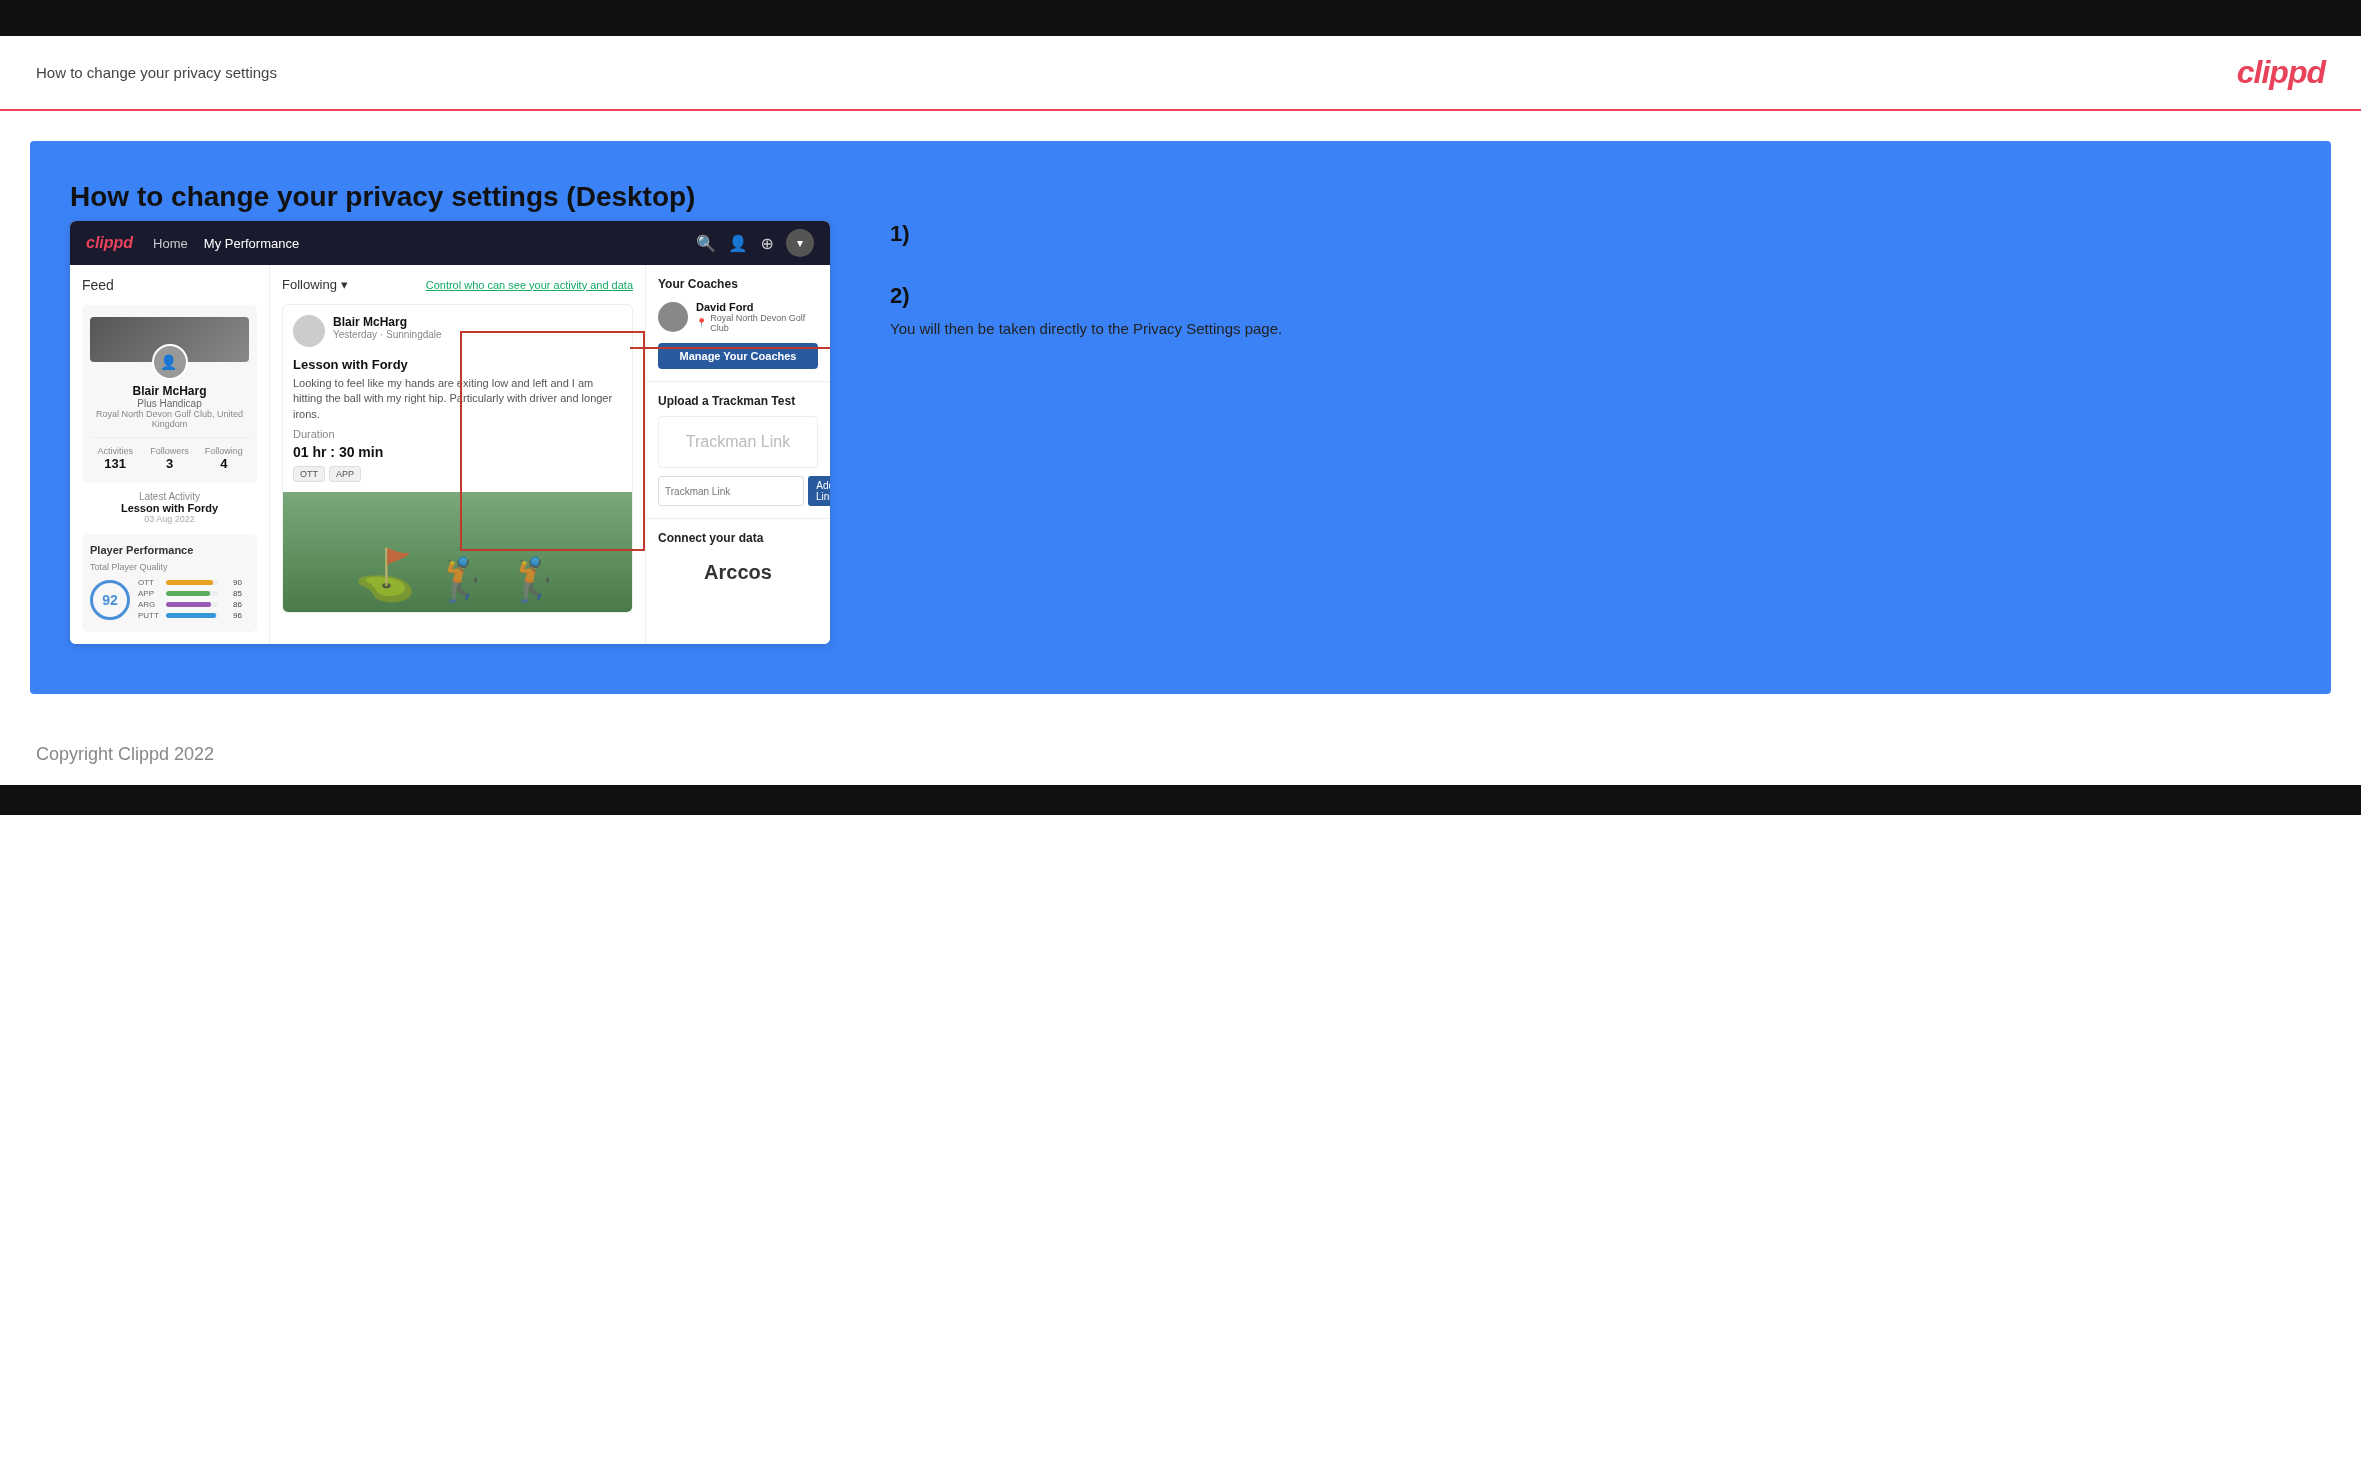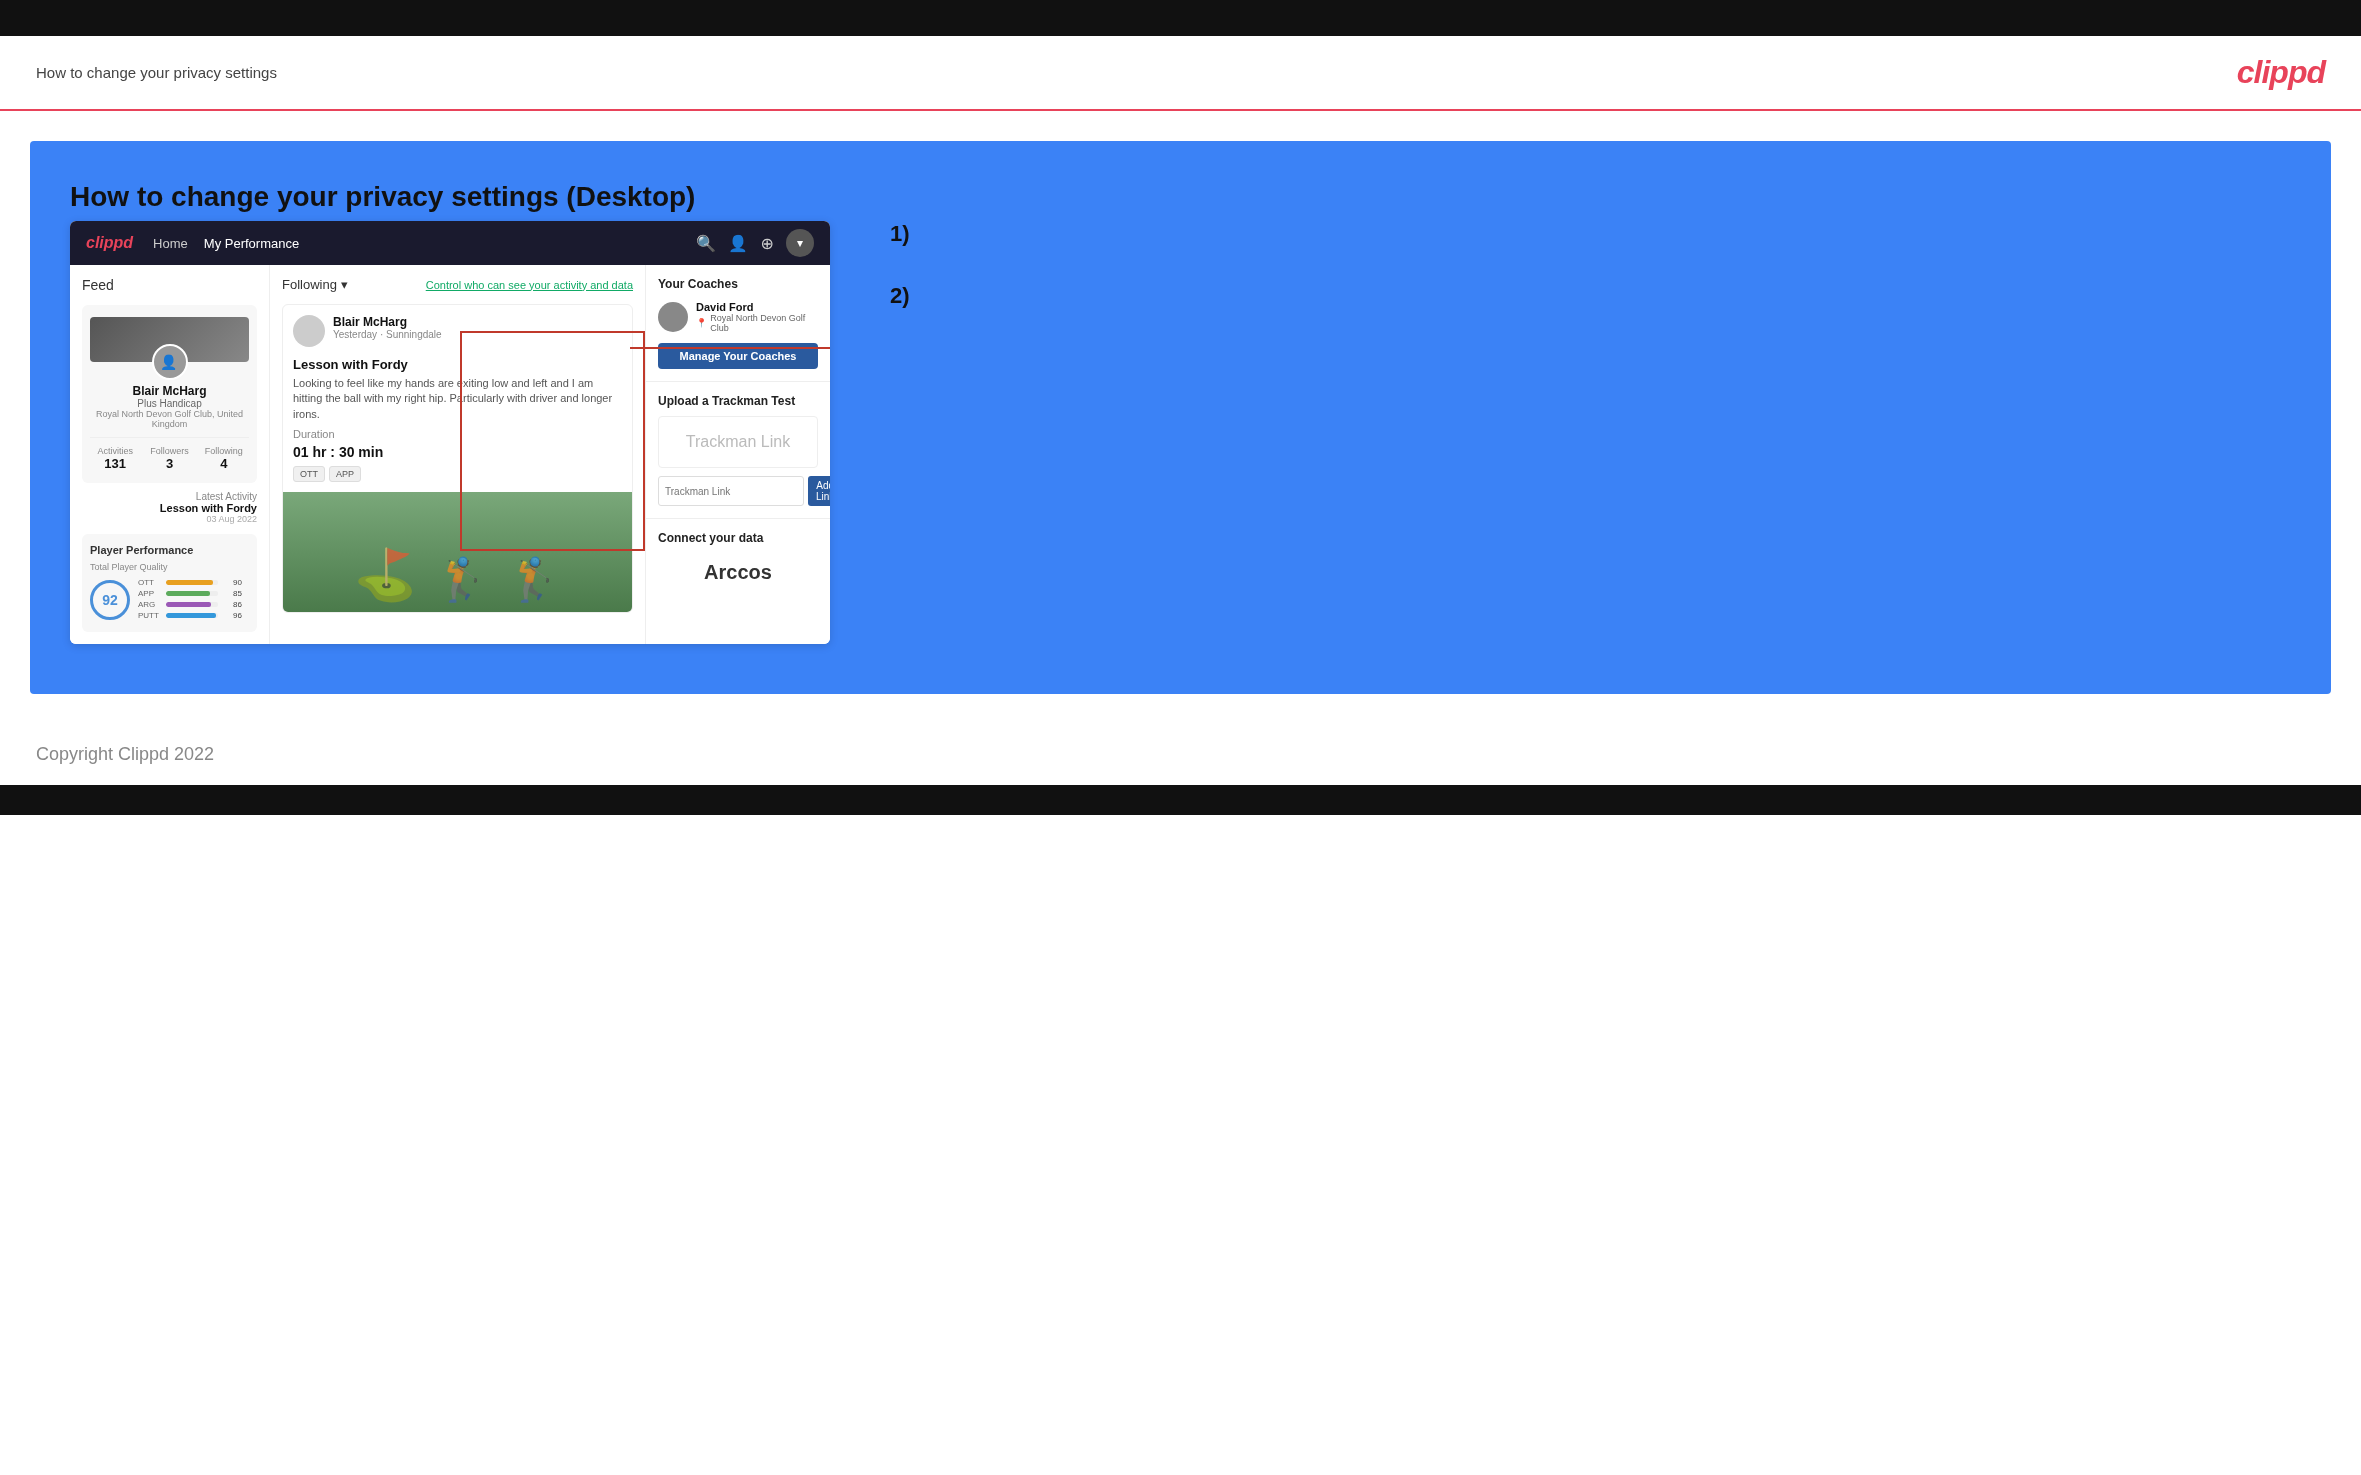--- a/index.html
+++ b/index.html
@@ -104,21 +104,21 @@
       display: flex; align-items: center; justify-content: center;
       font-size: 14px; color: #fff;
     }
     .profile-name { font-size: 12px; font-weight: 700; color: #111; }
     .profile-hcp { font-size: 10px; color: #666; }
     .profile-club { font-size: 9px; color: #888; margin-bottom: 8px; }
     .profile-stats { display: flex; gap: 4px; justify-content: center; border-top: 1px solid #eee; padding-top: 8px; }
     .profile-stat { text-align: center; flex: 1; }
     .profile-stat-label { font-size: 9px; color: #888; }
     .profile-stat-value { font-size: 13px; font-weight: 700; color: #111; }
-    .latest-activity { font-size: 10px; color: #888; margin-top: 8px; text-align: right; }
+    .latest-activity { font-size: 10px; color: #888; margin-top: 8px; text-align: center; }
     .latest-activity-title { font-size: 11px; color: #111; font-weight: 600; }
     .latest-activity-date { font-size: 9px; color: #aaa; }
 
     .player-perf {
       background: #f7f7f7; border-radius: 6px; padding: 10px 8px;
     }
     .player-perf-title { font-size: 11px; font-weight: 700; color: #333; margin-bottom: 6px; }
     .tpq-label { font-size: 9px; color: #888; margin-bottom: 6px; }
     .tpq-row { display: flex; align-items: center; gap: 8px; }
     .quality-circle {
@@ -434,20 +434,21 @@
       <div class="red-indicator"></div>
 
     </div>
 
     <div class="instructions">
       <div class="instruction-item">
         <div class="instruction-number">1)</div>
       </div>
       <div class="instruction-item">
         <div class="instruction-number">2)</div>
+        <div class="instruction-text">You will then be taken directly to the Privacy Settings page.</div>
       </div>
     </div>
 
   </div>
 </div>
 
 <div class="footer">
   <span>Copyright Clippd 2022</span>
 </div>
 

